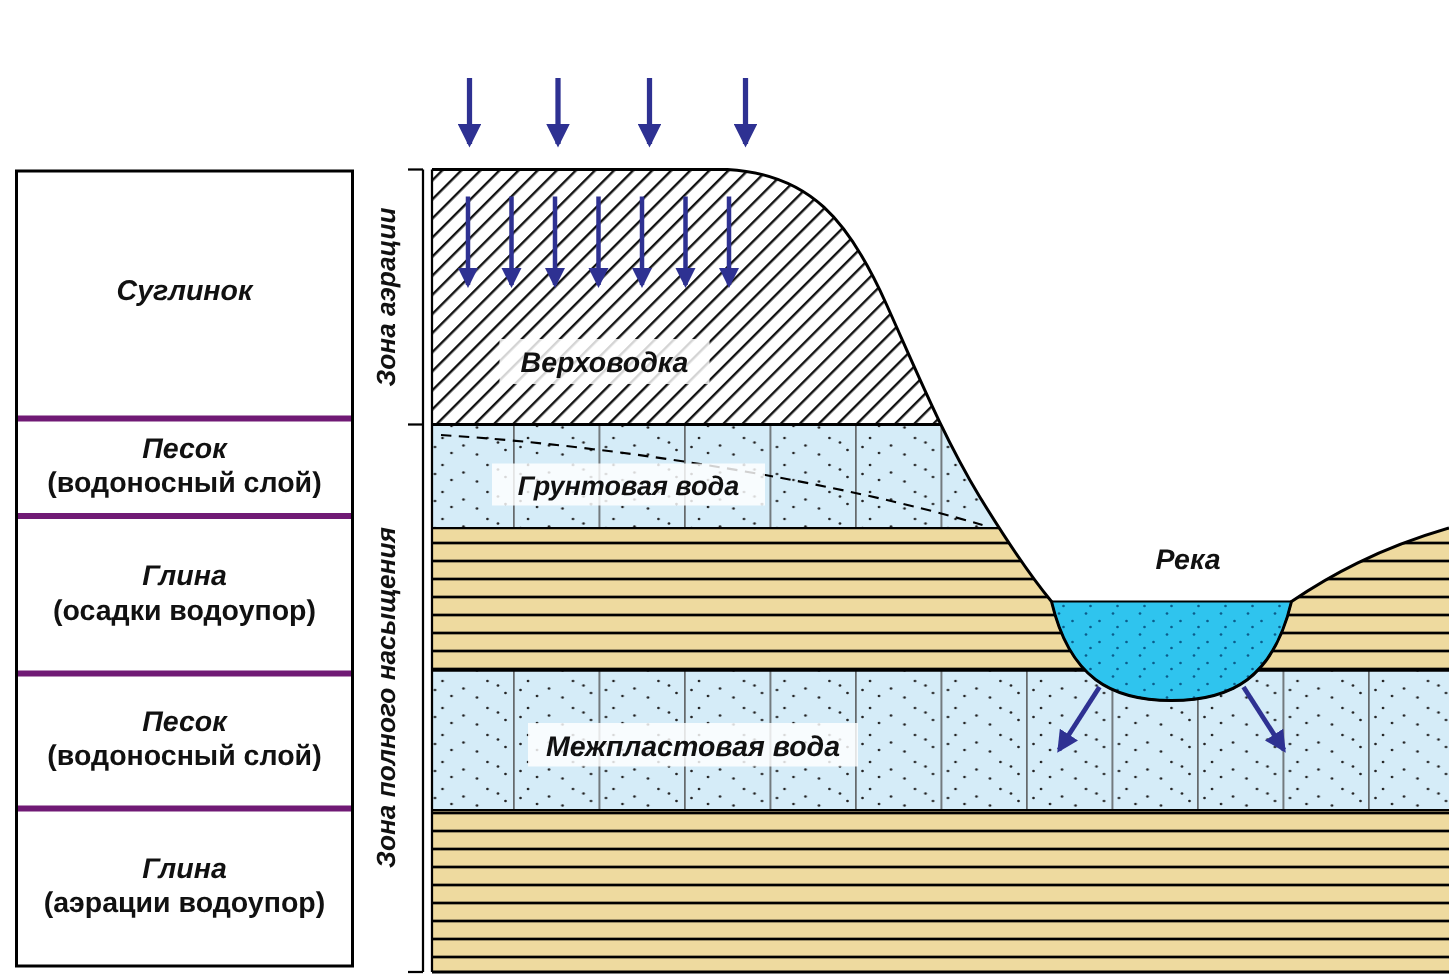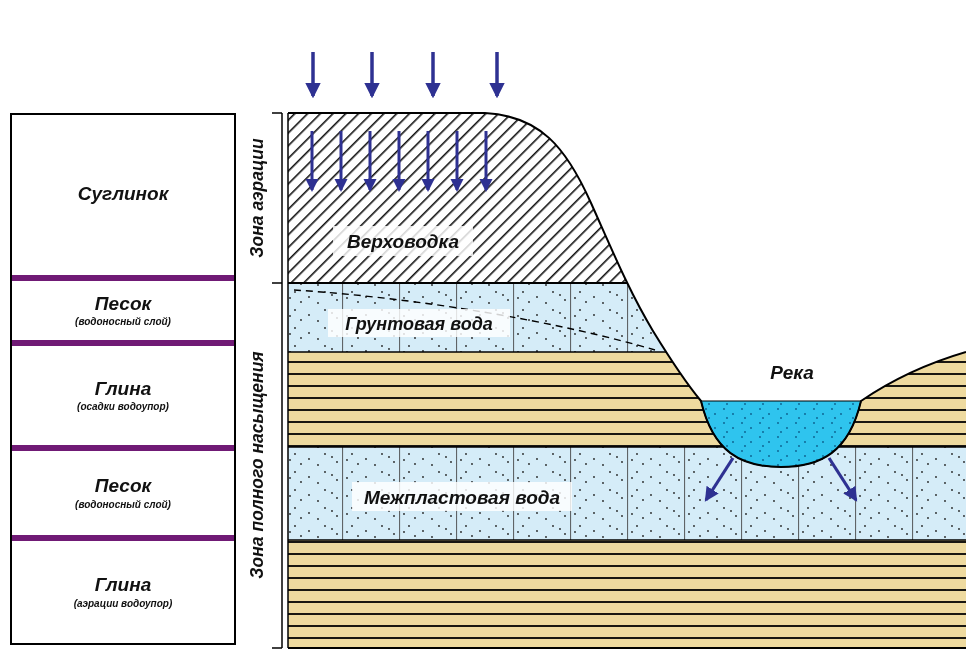--- a/index.html
+++ b/index.html
@@ -2,25 +2,25 @@
 <html><head>
 <meta charset="utf-8">
 <style>
   html,body{margin:0;padding:0;background:#fff;}
   .canvas{position:relative;width:966px;height:650px;background:#fff;overflow:hidden;
           font-family:"Liberation Sans","DejaVu Sans",sans-serif;color:#111;}
   .title{position:absolute;left:240px;top:12px;width:320px;text-align:center;
          font-size:21px;font-weight:bold;font-style:italic;letter-spacing:.5px;}
   .legend{position:absolute;left:10px;top:113px;width:226px;height:532px;
           border:2px solid #000;box-sizing:border-box;display:flex;flex-direction:column;background:#fff;}
-  .legend-row{box-sizing:border-box;border-bottom:6px solid #701a75;display:flex;flex-direction:column;
+  .legend-row{box-sizing:border-box;border-bottom:4px solid #701a75;display:flex;flex-direction:column;
               align-items:center;justify-content:center;gap:2px;}
   .legend-row:last-child{border-bottom:none;flex:1;}
   .legend-label{font-size:19px;font-weight:bold;font-style:italic;line-height:1.1;}
-  .legend-sub{font-size:10px;font-weight:bold;font-style:italic;line-height:1.1;}
+  .legend-sub{font-size:19px;font-weight:bold;line-height:1.1;}
   svg.scene{position:absolute;left:0;top:0;}
   .svg-label{font-family:"Liberation Sans","DejaVu Sans",sans-serif;font-weight:bold;font-style:italic;fill:#111;}
 </style>
 </head>
 <body>
 
 <div class="canvas">
 
   <svg class="scene" width="966" height="650" viewBox="0 0 966 650">
     <defs>

